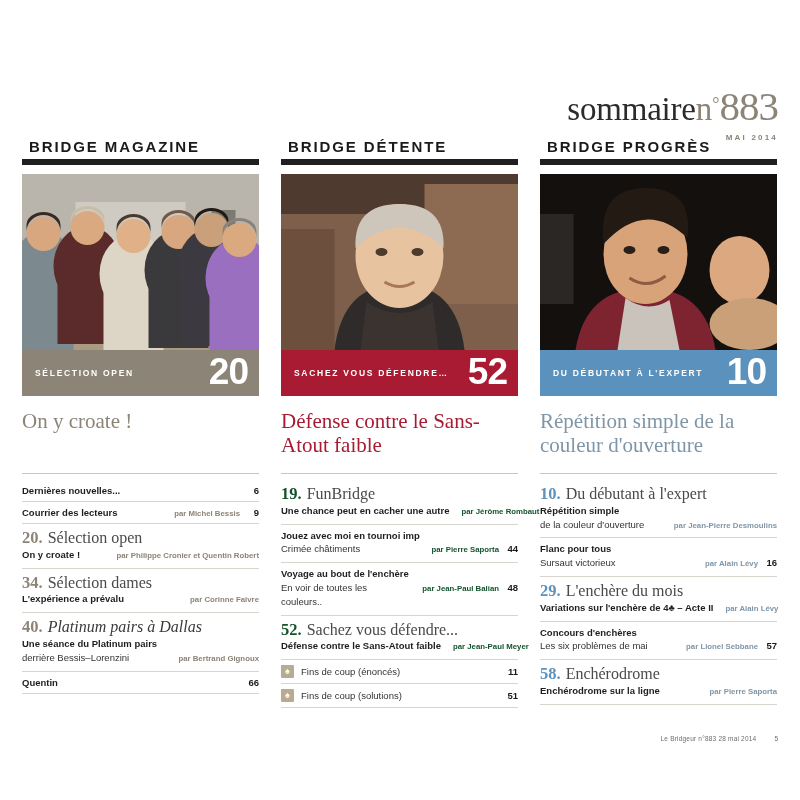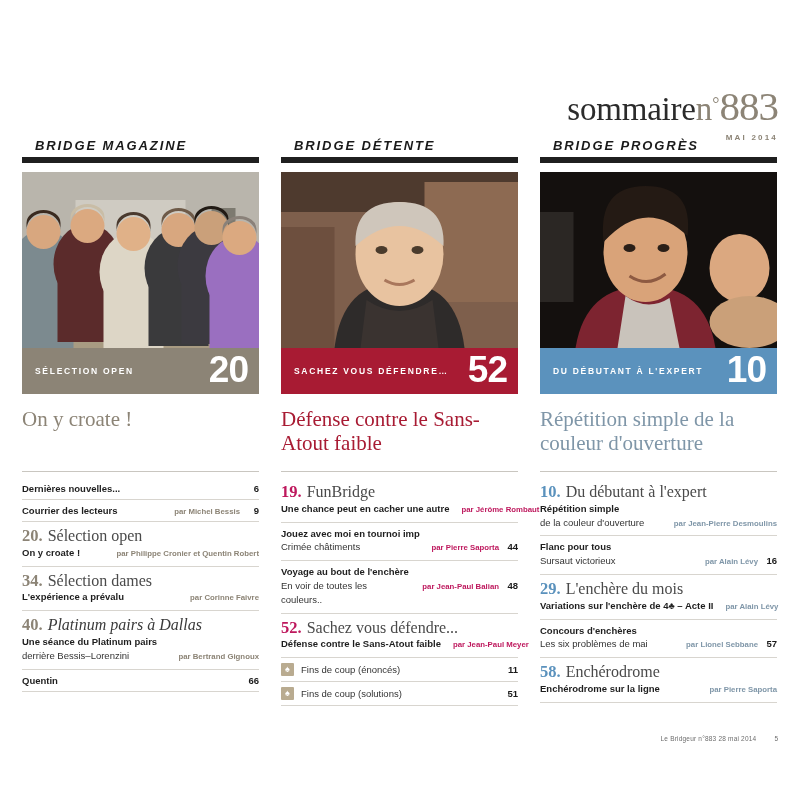--- a/index.html
+++ b/index.html
@@ -70,27 +70,26 @@
     position: absolute;
     left: 22px;
     top: 138px;
     width: 756px;
     display: flex;
     gap: 22px;
   }
   .col { width: 237px; }
 
   .sec-head {
-    font-size: 13px;
+    font-size: 15px;
     font-weight: bold;
     letter-spacing: 1.9px;
     color: #1a1a1a;
     text-transform: uppercase;
-    margin: 0 0 4px 13px;
-    font-style: italic;
+    margin: 0 0 4px 7px;
   }
   .sec-rule {
     height: 6px;
     background: #1f1f1f;
     margin-bottom: 9px;
   }
 
   
   .card { position: relative; width: 100%; }
   .photo {
@@ -221,21 +220,21 @@
     flex: 0 0 auto;
   }
   .mini-icon span {
     font-size: 9px;
     color: #ffffff;
     line-height: 1;
   }
 
   
   .c-brown { color: #8c8476; }
-  .c-red   { color: #be185d; text-align: right; }
+  .c-red   { color: #14532d; text-align: right; }
   .c-blue  { color: #5b92bd; }
   .c-steel { color: #7f96a8; }
 
   .footer {
     position: absolute;
     right: 22px;
     bottom: 58px;
     display: flex;
     align-items: baseline;
     gap: 18px;

